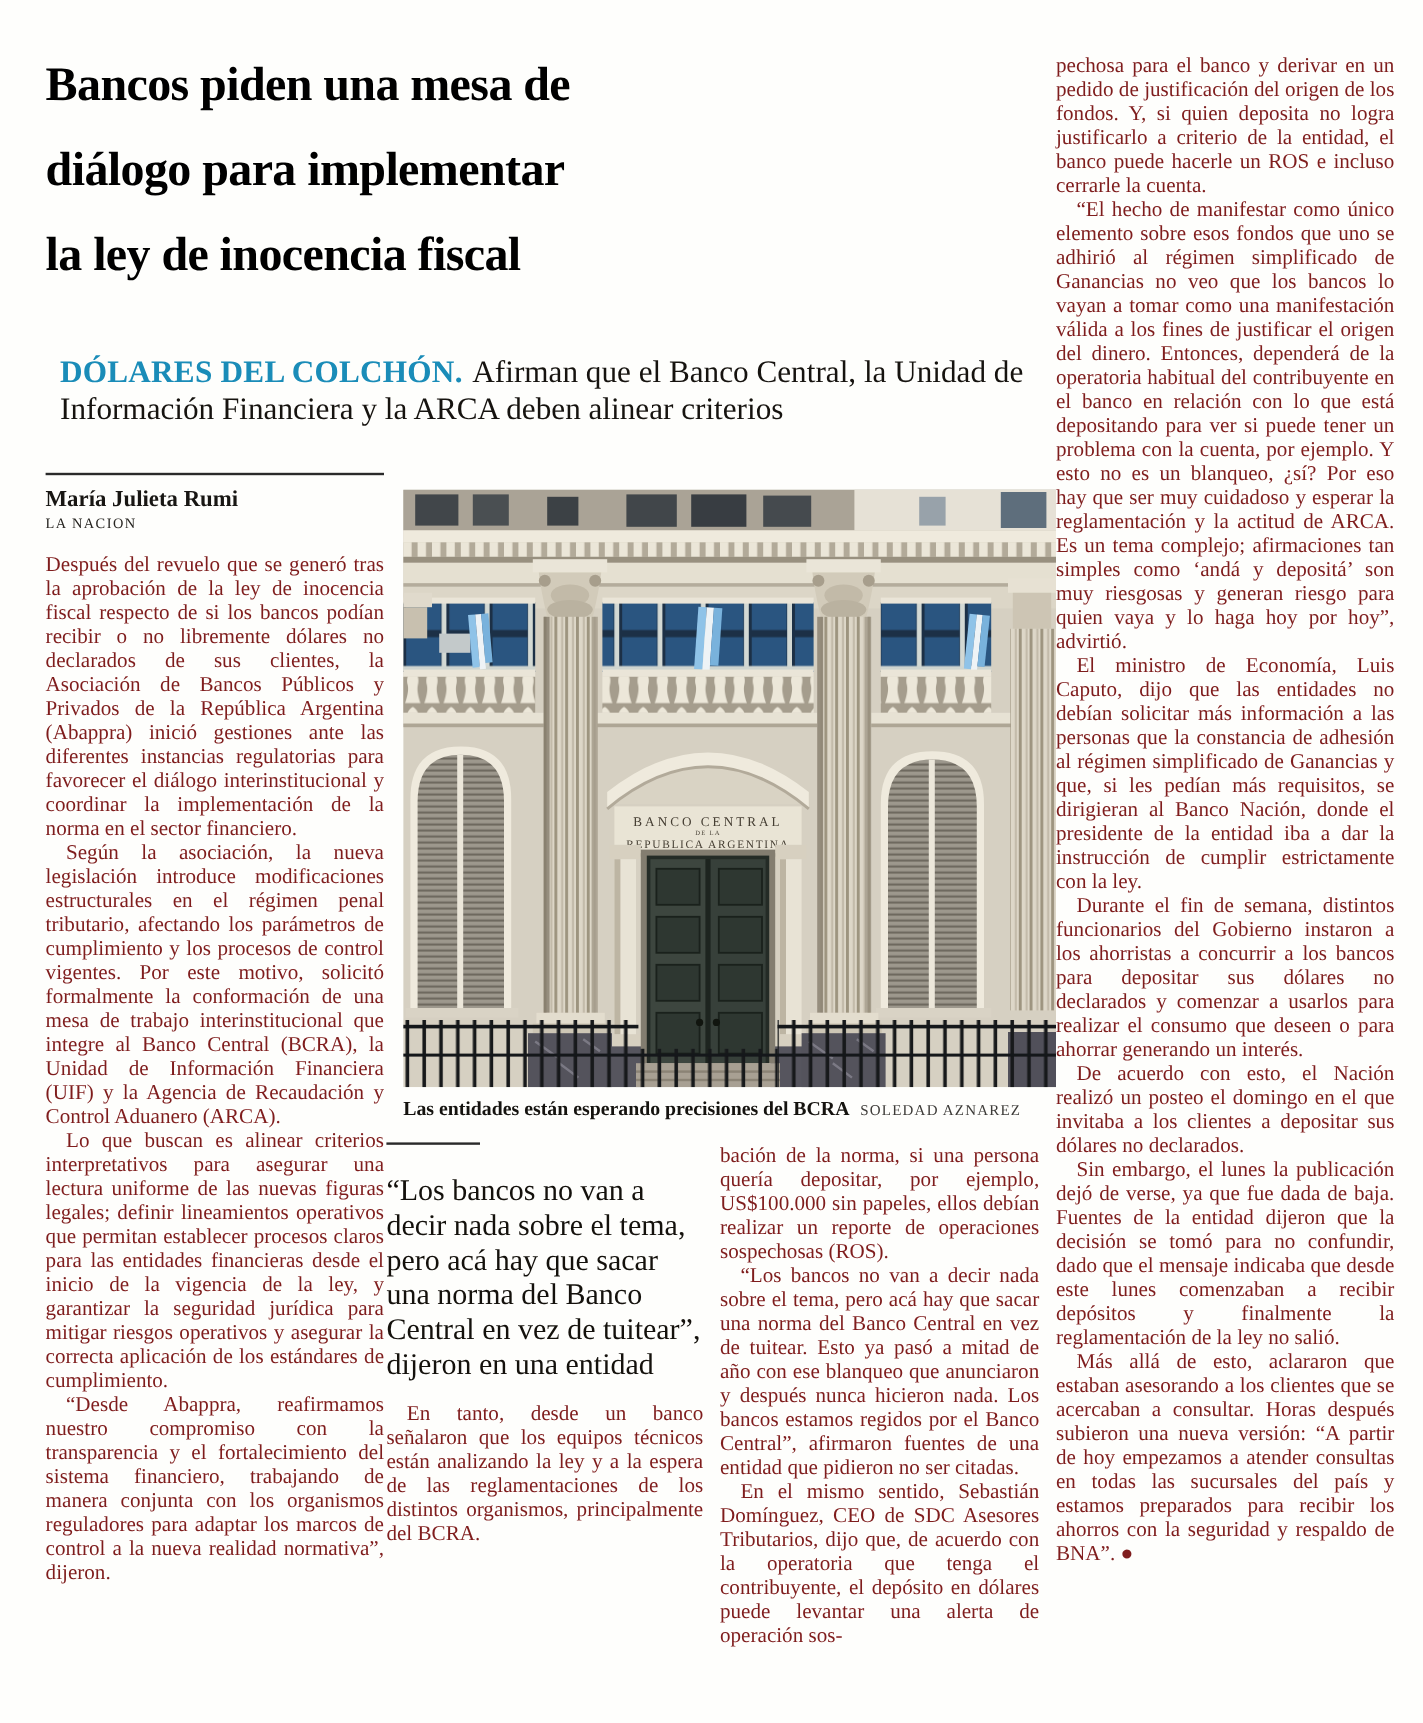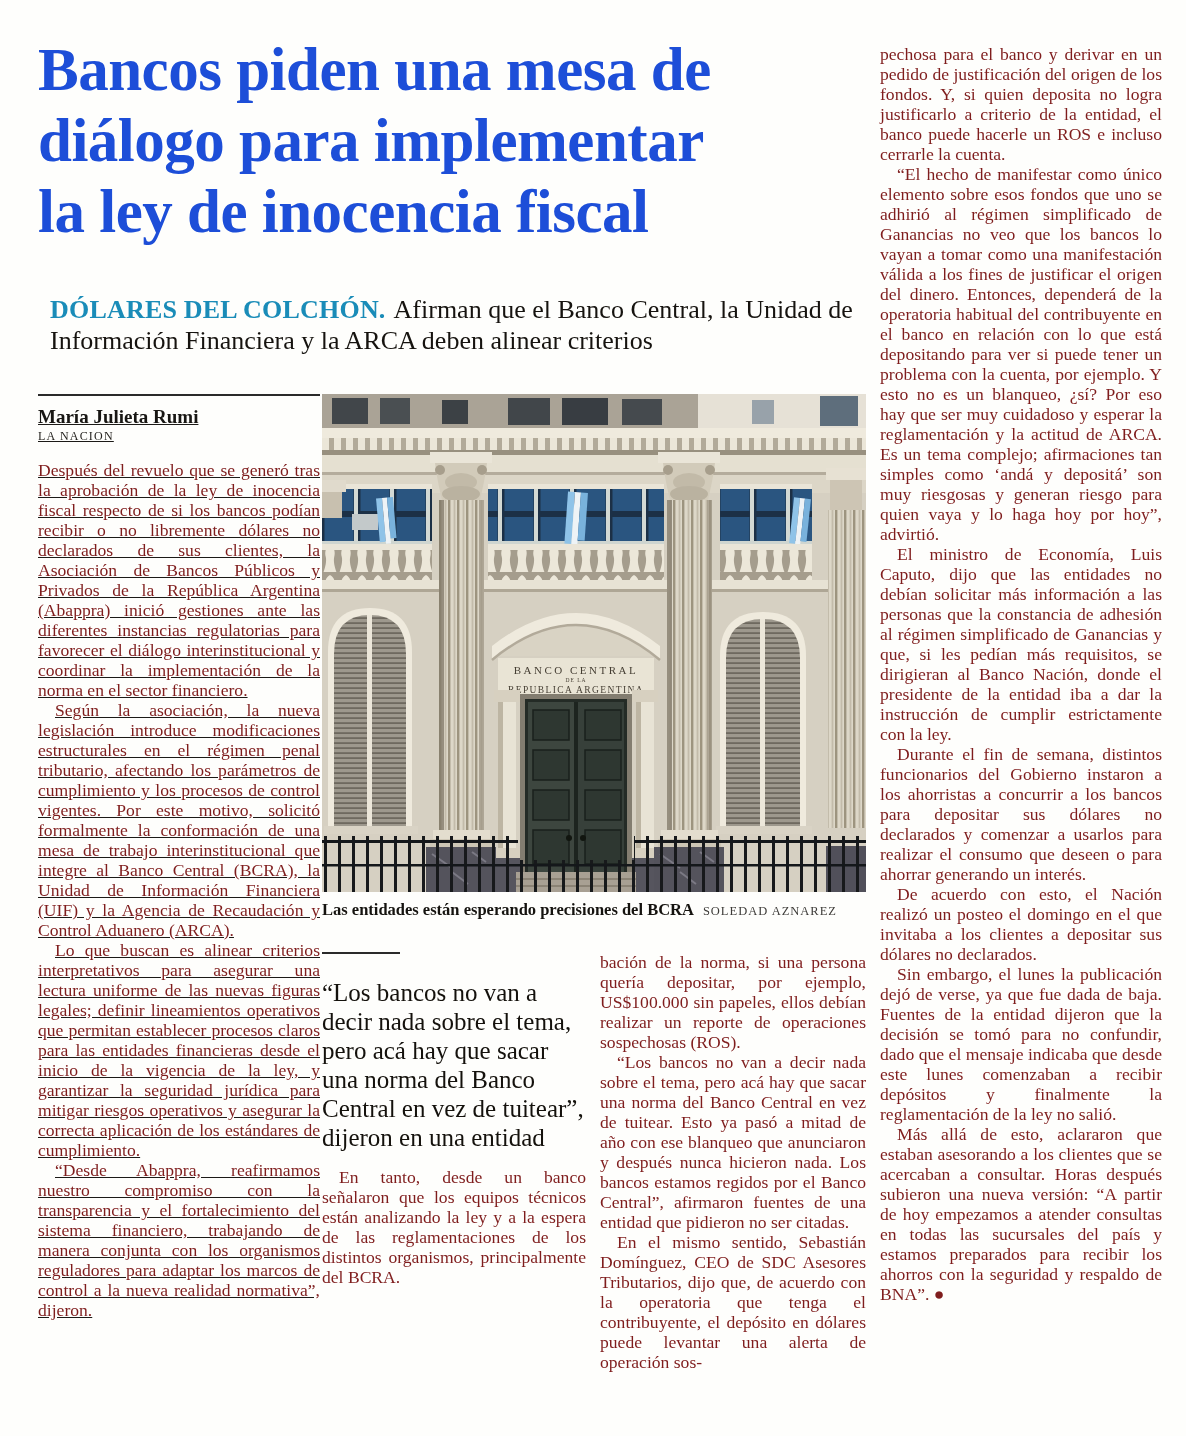--- a/index.html
+++ b/index.html
@@ -3,47 +3,47 @@
 <meta charset="utf-8">
 <style>
   html,body { margin:0; padding:0; background:#ffffff; }
   .page {
     position:relative; width:1186px; height:1436px; margin:0 auto;
     background:#fefefc; font-family:"Liberation Serif", serif; color:#1c1a17;
     overflow:hidden;
   }
   
   .headline-block { position:absolute; left:38px; top:34px; }
-  h1.headline { margin:0; font-size:61px; line-height:71px; font-weight:700;
-    color:#1d4ed8; letter-spacing:-0.5px; }
+  h1.headline { margin:0; font-size:40px; line-height:71px; font-weight:700;
+    color:#000000; letter-spacing:-0.5px; }
   .hl { display:block; white-space:nowrap; }
   .deck { position:absolute; left:38px; top:282px; width:836px; margin:12px;
     font-size:26px; line-height:31px; color:#16130f; }
   .kicker { color:#1a8cb8; font-weight:700; margin-right:8px; letter-spacing:0.2px; }
 
   
   .col { position:absolute; }
-  .col1 { left:38px;  top:394px; width:282px;text-decoration:underline; }
+  .col1 { left:38px;  top:394px; width:282px; }
   .col2 { left:322px; top:952px; width:264px; }
   .col3 { left:600px; top:952px; width:266px; }
   .col4 { left:880px; top:44px;  width:282px; }
 
   .byline-rule { border-top:2px solid #2a2a2a; width:100%; }
   .byline-author { margin-top:10px; font-size:19px; font-weight:700; color:#181613; }
   .byline-agency { margin-top:1px; font-size:12px; letter-spacing:1.2px; color:#262420; }
 
   .body { font-size:17.6px; line-height:20px; text-align:justify; color:#7f1d1d; }
   .body p { margin:0; }
   .body p + p { text-indent:17px; }
   .indent-all p { text-indent:17px; }
   .col1 .body { margin-top:16px; }
   .col2 .body { margin-top:15px; }
 
   
-  .photo { position:absolute; left:322px; top:394px; width:640px; margin:0; }
+  .photo { position:absolute; left:322px; top:394px; width:640px; margin:14px; }
   .photo svg { display:block; }
   .caption { margin-top:8px; font-size:16.5px; line-height:20px; color:#15130f; }
   .cap-main { font-weight:700; }
   .cap-credit { font-size:12.5px; letter-spacing:1px; color:#3d3b38; margin-left:9px; }
 
   
   .quote-rule { width:78px; border-top:2px solid #2a2a2a; }
   .pullquote { margin:24px 0 0 0; font-size:25px; line-height:29px; color:#14110c; }
 </style>
 </head>

